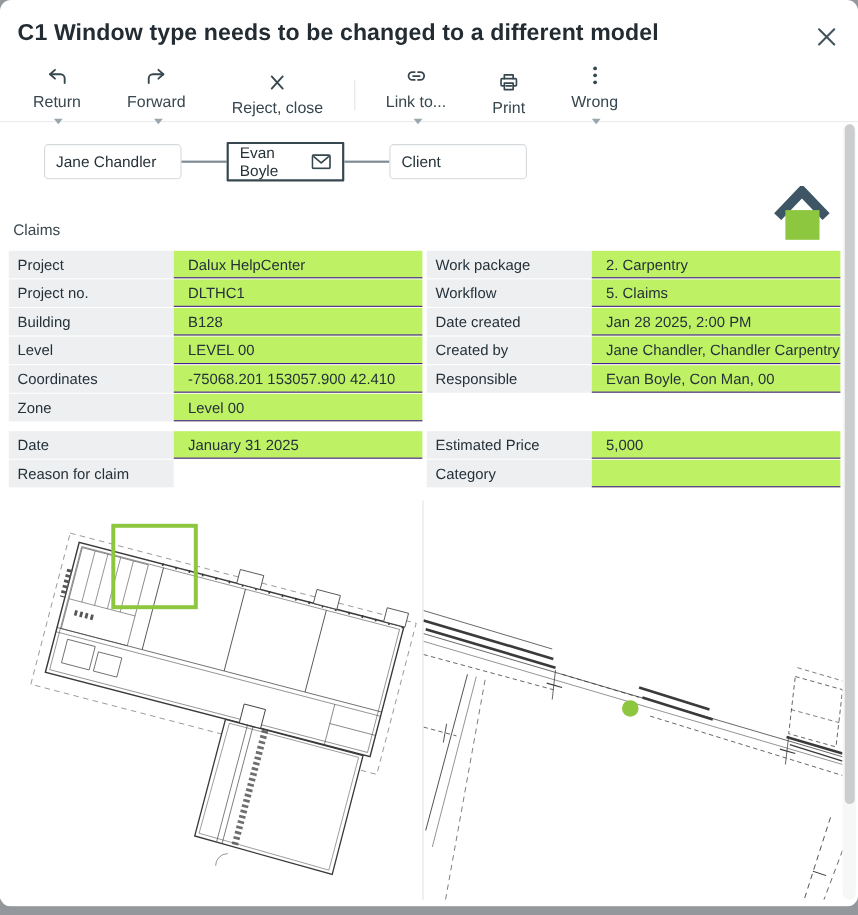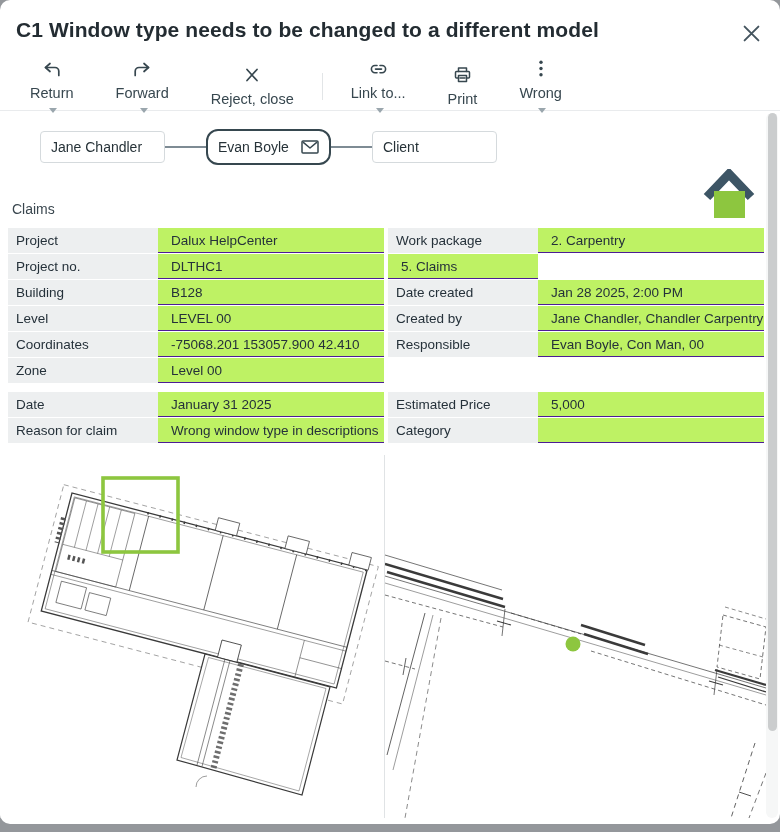--- a/index.html
+++ b/index.html
@@ -32,21 +32,21 @@
   .tdivider{width:1px;height:27px;background:#e2e5e7;margin:0 -14px;}
   svg.stroke-ic{stroke:#37474f;stroke-width:1.7;fill:none;stroke-linecap:round;stroke-linejoin:round;}
   
   .flow{position:absolute;left:12px;top:129px;display:flex;align-items:center;margin-left:28px;}
   .fbox{
     width:125px;height:32px;box-sizing:border-box;background:#fff;
     border:1px solid #d5dadd;border-radius:4px;
     display:flex;align-items:center;padding:0 10px;
     font-size:14px;color:#263238;cursor:pointer;
   }
-  .fbox.active{border:2.5px solid #36474f;border-radius:12px;height:36px;width:125px;}
+  .fbox.active{border:2.5px solid #36474f;border-radius:1px;height:36px;width:107px;}
   .fconn{width:41px;height:2px;background:#7e8b94;}
   .env{margin-left:auto;display:flex;align-items:center;}
   
   .claims-label{position:absolute;left:12px;top:201px;font-size:14px;color:#3a474f;}
   .house{position:absolute;right:25px;top:169px;width:52px;height:50px;}
   
   .tables{position:absolute;left:8px;top:228px;width:756px;}
   .tgrid{display:grid;grid-template-columns:1fr 1fr;column-gap:4px;align-items:start;}
   .tcol{display:block;}
   .trow{display:grid;grid-template-columns:150px 1fr;margin-bottom:1px;height:25px;line-height:25px;font-size:13.5px;color:#25313a;}
@@ -195,20 +195,21 @@
             <div class="tlabel">Zone</div>
             <div class="tvalue">Level 00</div>
           </div>
       </div>
       <div class="tcol">
         <div class="trow">
             <div class="tlabel">Work package</div>
             <div class="tvalue">2. Carpentry</div>
           </div>
         <div class="trow">
+            <div class="tlabel">Workflow</div>
             <div class="tvalue">5. Claims</div>
           </div>
         <div class="trow">
             <div class="tlabel">Date created</div>
             <div class="tvalue">Jan 28 2025, 2:00 PM</div>
           </div>
         <div class="trow">
             <div class="tlabel">Created by</div>
             <div class="tvalue">Jane Chandler, Chandler Carpentry</div>
           </div>
@@ -219,21 +220,20 @@
       </div>
     </div>
     <div class="tgrid claim-tables">
       <div class="tcol">
         <div class="trow">
             <div class="tlabel">Date</div>
             <div class="tvalue">January 31 2025</div>
           </div>
         <div class="trow">
             <div class="tlabel">Reason for claim</div>
-            <div class="tvalue">Wrong window type in descriptions</div>
           </div>
       </div>
       <div class="tcol">
         <div class="trow">
             <div class="tlabel">Estimated Price</div>
             <div class="tvalue">5,000</div>
           </div>
         <div class="trow">
             <div class="tlabel">Category</div>
             <div class="tvalue"></div>

